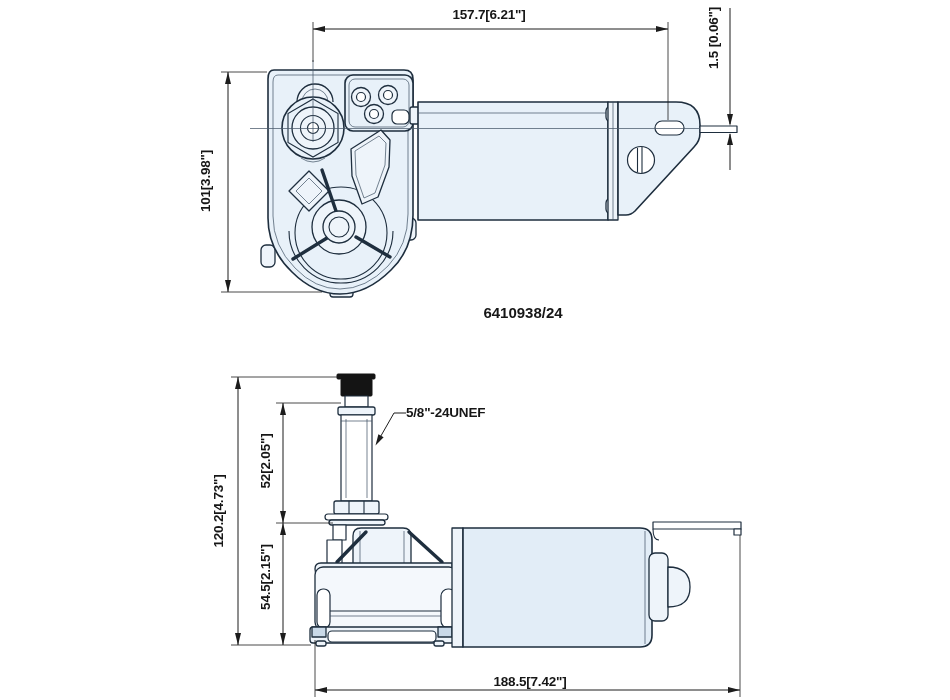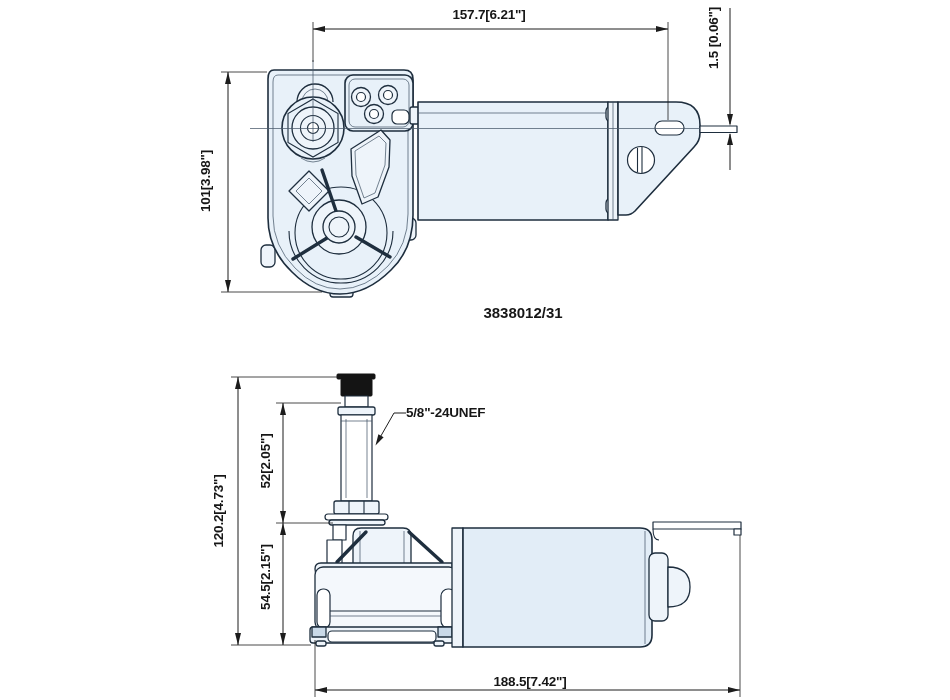--- a/index.html
+++ b/index.html
@@ -230,21 +230,21 @@
     </g>
   </g>
 </svg>
 
 <div class="lbl" style="left:489px;top:14px;">157.7[6.21"]</div>
 
 <div class="lbl rot" style="left:713px;top:38px;">1.5 [0.06"]</div>
 
 <div class="lbl rot" style="left:205px;top:181px;">101[3.98"]</div>
 
-<div class="lbl pn" style="left:523px;top:312px;">3838012/31</div>
+<div class="lbl pn" style="left:523px;top:312px;">6410938/24</div>
 
 <div class="lbl rot" style="left:218px;top:511px;">120.2[4.73"]</div>
 
 <div class="lbl rot" style="left:265px;top:461px;">52[2.05"]</div>
 
 <div class="lbl rot" style="left:265px;top:577px;">54.5[2.15"]</div>
 
 <div class="lbl" style="left:530px;top:681px;">188.5[7.42"]</div>
 
 <div class="lbl" style="left:406px;top:412px;transform:translate(0,-50%);">5/8"-24UNEF</div>

